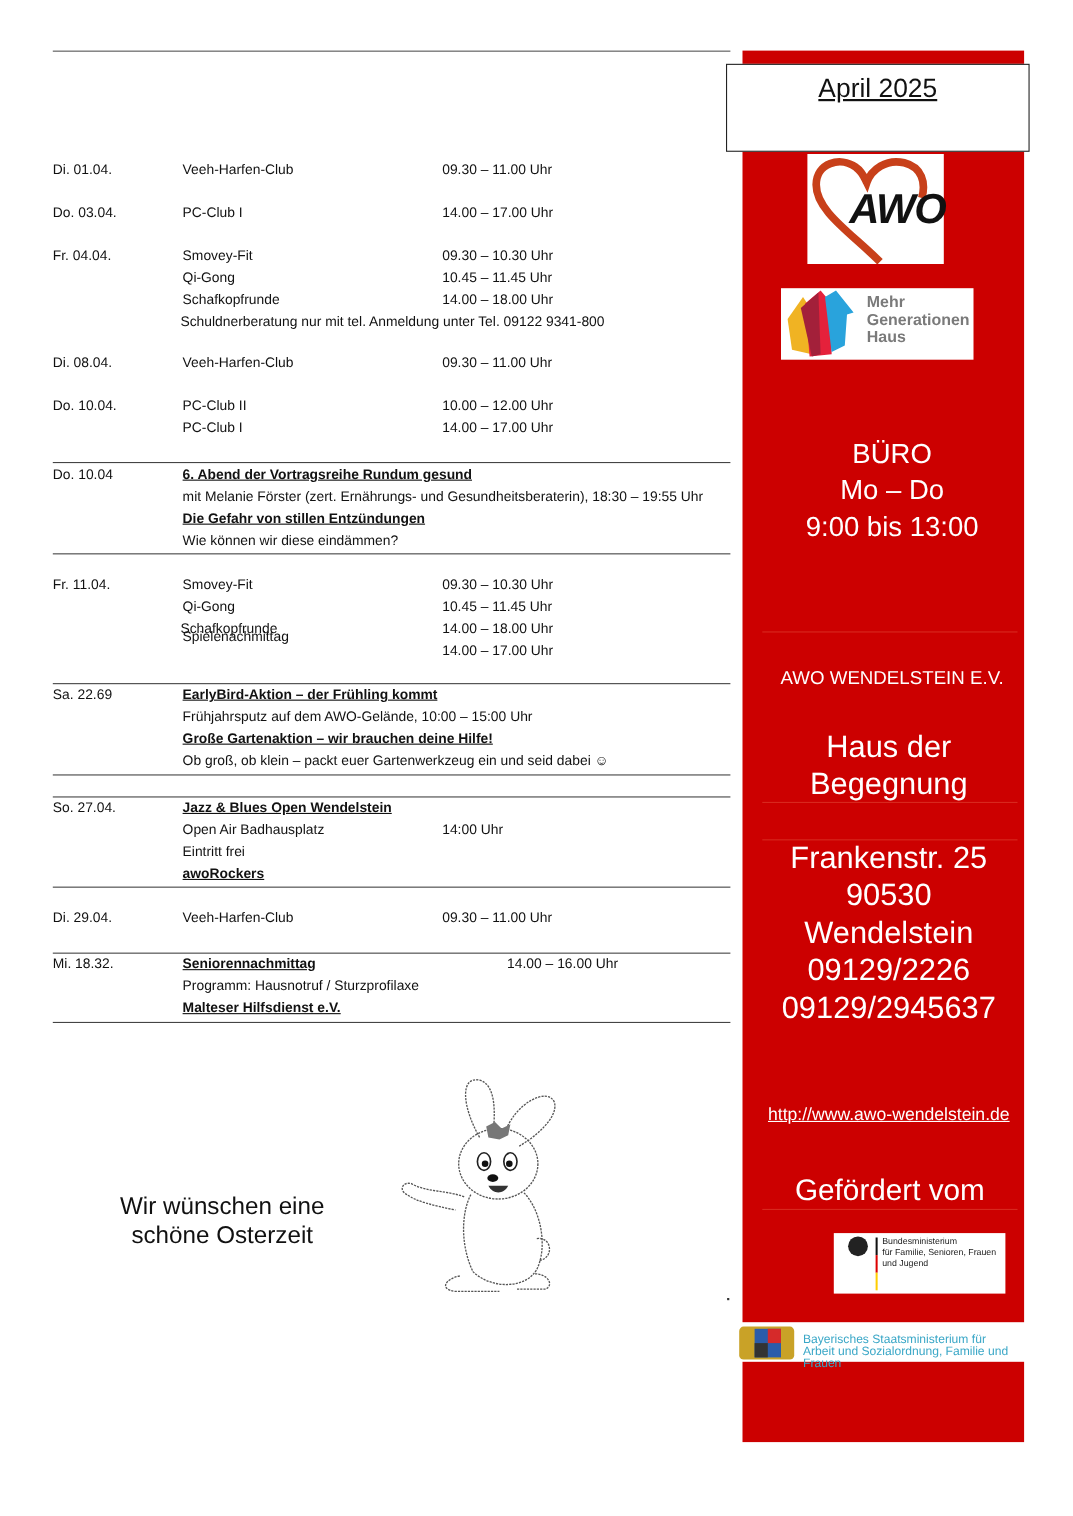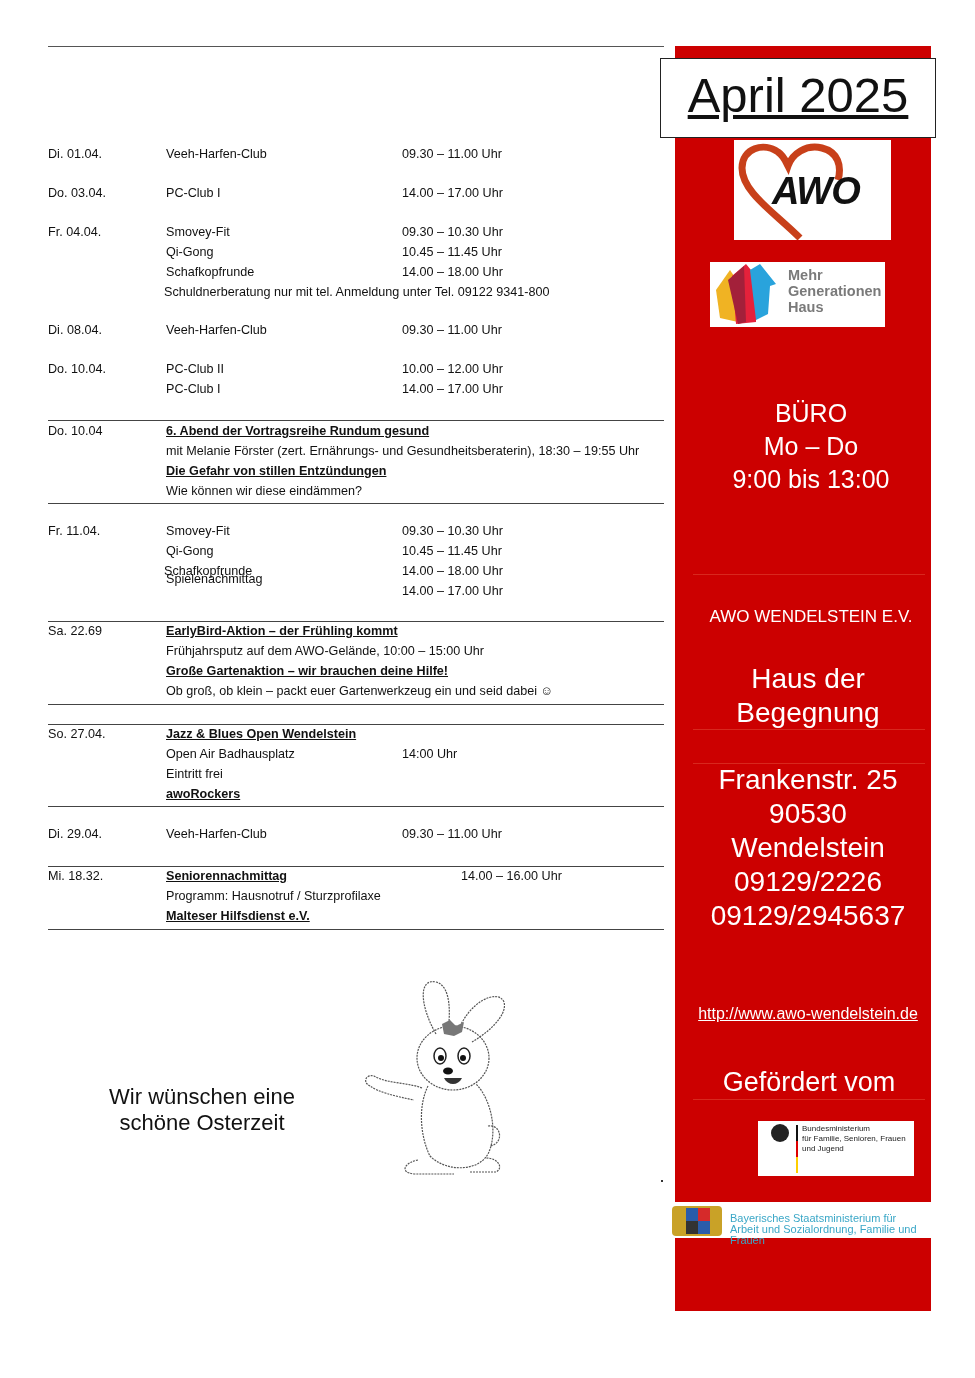--- a/index.html
+++ b/index.html
@@ -23,22 +23,22 @@
     
     .greeting { position: absolute; left: 92px; top: 1084px; width: 220px; text-align: center;
       font-size: 22px; line-height: 26px; }
     .bunny { position: absolute; left: 358px; top: 976px; width: 170px; height: 200px; }
 
     
     .red-panel { position: absolute; left: 675px; top: 46px; width: 256px; height: 1265px; background: #cc0000; }
     .title-box { position: absolute; left: 660px; top: 58px; width: 276px; height: 80px; background: #fff;
       border: 1.5px solid #222; box-sizing: border-box; }
     .title-box span { position: absolute; left: 0; right: 0; top: 8px; text-align: center;
-      font-size: 49px; text-decoration: underline; color: #111; }
-    .logo-awo { position: absolute; left: 734px; top: 140px; width: 157px; height: 100px; background: #fff; }
+      font-size: 24px; text-decoration: underline; color: #111; }
+    .logo-awo { position: absolute; left: 734px; top: 140px; width: 124px; height: 100px; background: #fff; }
     .logo-mgh { position: absolute; left: 710px; top: 262px; width: 175px; height: 65px; background: #fff; }
     .mgh-text { position: absolute; left: 78px; top: 5px; font-size: 14.5px; line-height: 16px; color: #7a7a7a; font-weight: bold; }
     .panel-text { position: absolute; left: 675px; width: 272px; text-align: center; color: #fff; }
     .faint { position: absolute; left: 693px; width: 232px; height: 1px; background: #d8281e; }
     .panel-link { text-decoration: underline; color: #fff; }
     .logo-bmfsfj { position: absolute; left: 734px; top: 1121px; width: 156px; height: 55px; background: #fff; margin-left: 24px; }
     .bm-text { position: absolute; left: 44px; top: 3px; font-size: 8px; line-height: 10px; color: #222; }
     .bavaria { position: absolute; left: 670px; top: 1202px; width: 265px; height: 36px; background: #fff; }
     .bav-text { position: absolute; left: 60px; top: 11px; font-size: 11px; line-height: 11px; color: #3aa7c7; }
     .dot { position: absolute; left: 661px; top: 1180px; width: 2px; height: 2px; background: #333; }

